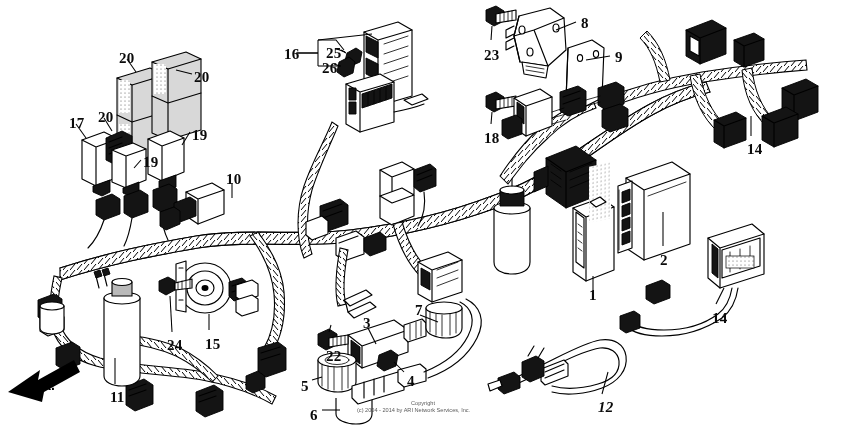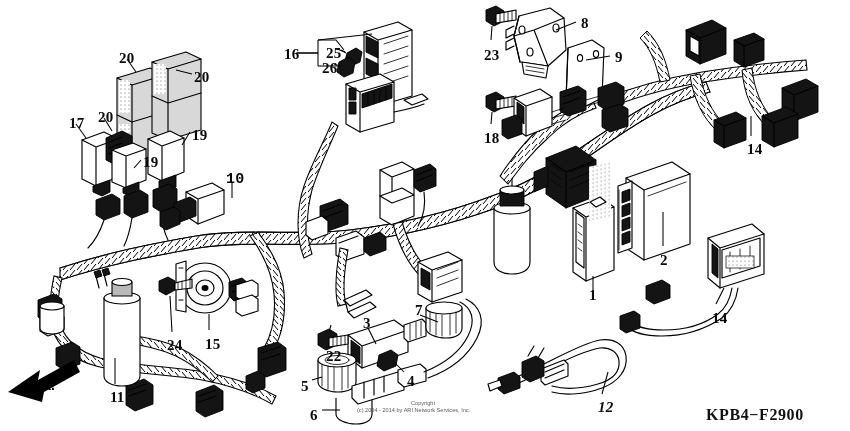--- a/index.html
+++ b/index.html
@@ -500,21 +500,21 @@
 
   <div class="callout" style="left:589px;top:288px;">1</div>
   <div class="callout" style="left:660px;top:253px;">2</div>
   <div class="callout" style="left:363px;top:316px;">3</div>
   <div class="callout" style="left:407px;top:374px;">4</div>
   <div class="callout" style="left:301px;top:379px;">5</div>
   <div class="callout" style="left:310px;top:408px;">6</div>
   <div class="callout" style="left:415px;top:303px;">7</div>
   <div class="callout" style="left:581px;top:16px;">8</div>
   <div class="callout" style="left:615px;top:50px;">9</div>
-  <div class="callout" style="left:226px;top:172px;font-family:Liberation Mono, monospace;">10</div>
+  <div class="callout" style="left:226px;top:172px;">10</div>
   <div class="callout" style="left:110px;top:390px;">11</div>
   <div class="callout" style="left:598px;top:400px;font-style:italic;">12</div>
   <div class="callout" style="left:712px;top:311px;">14</div>
   <div class="callout" style="left:747px;top:142px;">14</div>
   <div class="callout" style="left:205px;top:337px;">15</div>
   <div class="callout" style="left:284px;top:47px;">16</div>
   <div class="callout" style="left:69px;top:116px;">17</div>
   <div class="callout" style="left:98px;top:110px;">20</div>
   <div class="callout" style="left:192px;top:128px;">19</div>
   <div class="callout" style="left:143px;top:155px;">19</div>
@@ -525,15 +525,14 @@
   <div class="callout" style="left:484px;top:48px;">23</div>
   <div class="callout" style="left:167px;top:338px;">24</div>
   <div class="callout" style="left:326px;top:46px;">25</div>
   <div class="callout" style="left:322px;top:61px;">26</div>
 
   <div class="fr-label" style="left:33px;top:377px;">FR.</div>
 
   <div class="copyright" style="left:411px;top:399px;">Copyright</div>
   <div class="copyright" style="left:357px;top:406px;">(c) 2004 - 2014 by ARI Network Services, Inc.</div>
 
-  <div class="partno" style="left:706px;top:406px;">KPB4−F2900</div>
 
 </div>
 
 </body></html>

